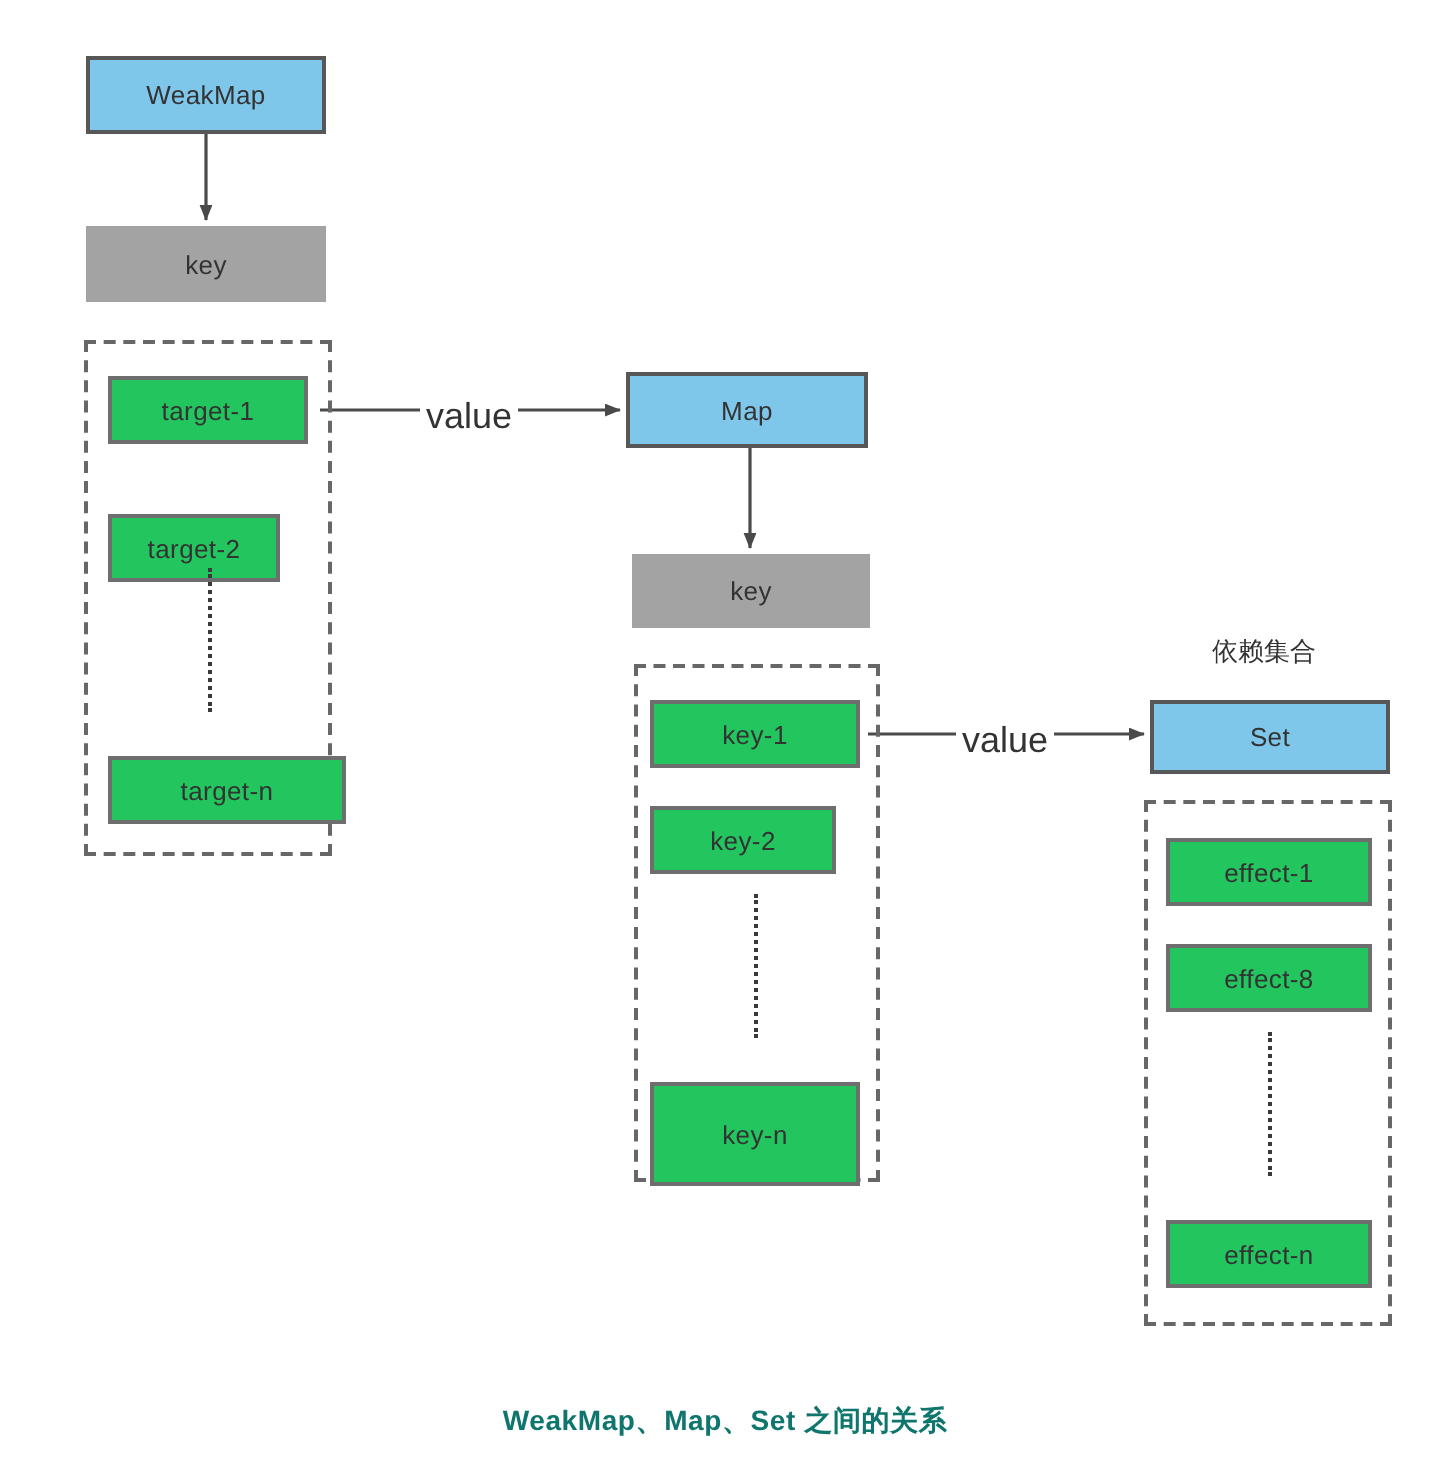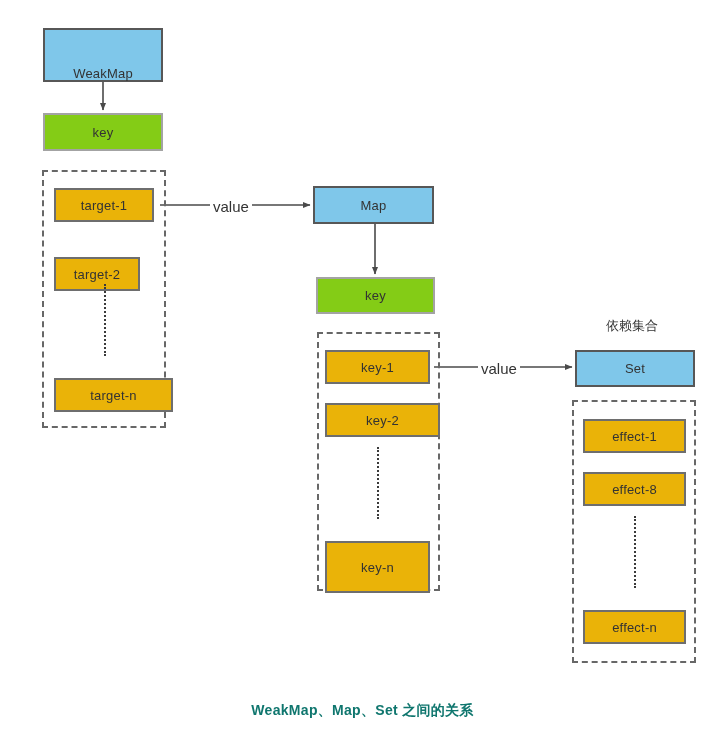--- a/index.html
+++ b/index.html
@@ -31,37 +31,37 @@
     line-height: 1;
     color: #333333;
     letter-spacing: 0.2px;
     white-space: nowrap;
   }
   .node.blue {
     background: #7FC7EA;
     border: 2px solid #575757;
   }
   .node.green {
-    background: #84cc16;
-    border: 2px solid #a3a3a3;
+    background: #a3a3a3;
+    border: 6px solid #a3a3a3;
   }
   .node.plain {
-    background: #eab308;
+    background: #22c55e;
     border: 2px solid #6e6e6e;
     align-items: center;
   }
   .group {
     position: absolute;
     box-sizing: border-box;
     border: 2px dashed #676767;
     background: transparent;
   }
   .edge-label {
     position: absolute;
-    font-size: 15px;
+    font-size: 18px;
     color: #333333;
     background: #ffffff;
     padding: 0 3px;
     line-height: 1;
     white-space: nowrap;
   }
   .caption {
     position: absolute;
     left: 0;
     width: 725px;
@@ -106,21 +106,21 @@
 
     <line x1="103" y1="67" x2="103" y2="110" stroke="#4a4a4a" stroke-width="1.6" marker-end="url(#arrow)"></line>
 
     <line x1="160" y1="205" x2="310" y2="205" stroke="#4a4a4a" stroke-width="1.6" marker-end="url(#arrow)"></line>
 
     <line x1="375" y1="224" x2="375" y2="274" stroke="#4a4a4a" stroke-width="1.6" marker-end="url(#arrow)"></line>
 
     <line x1="434" y1="367" x2="572" y2="367" stroke="#4a4a4a" stroke-width="1.6" marker-end="url(#arrow)"></line>
   </svg>
 
-  <div class="node blue" style="left:43px; top:28px; width:120px; height:54px;align-items:flex-end;">
+  <div class="node blue" style="left:43px; top:28px; width:120px; height:39px;">
     <span>WeakMap</span>
   </div>
 
   <div class="node green" style="left:43px; top:113px; width:120px; height:38px;">
     <span>key</span>
   </div>
 
   <div class="group" style="left:42px; top:170px; width:124px; height:258px;"></div>
 
   <div class="node plain" style="left:54px; top:188px; width:100px; height:34px;">
@@ -142,21 +142,21 @@
 
   <div class="node green" style="left:316px; top:277px; width:119px; height:37px;">
     <span>key</span>
   </div>
 
   <div class="group" style="left:317px; top:332px; width:123px; height:259px;"></div>
 
   <div class="node plain" style="left:325px; top:350px; width:105px; height:34px;">
     <span>key-1</span>
   </div>
-  <div class="node plain" style="left:325px; top:403px; width:115px; height:34px;">
+  <div class="node plain" style="left:325px; top:403px; width:93px; height:34px;">
     <span>key-2</span>
   </div>
   <div class="ellipsis-dots" style="left:377px; top:447px; height:72px;"></div>
   <div class="node plain" style="left:325px; top:541px; width:105px; height:52px;">
     <span>key-n</span>
   </div>
 
   <div class="edge-label" style="left:478px; top:361px;">value</div>
 
   <div class="annot" style="left:606px; top:317px;">依赖集合</div>

